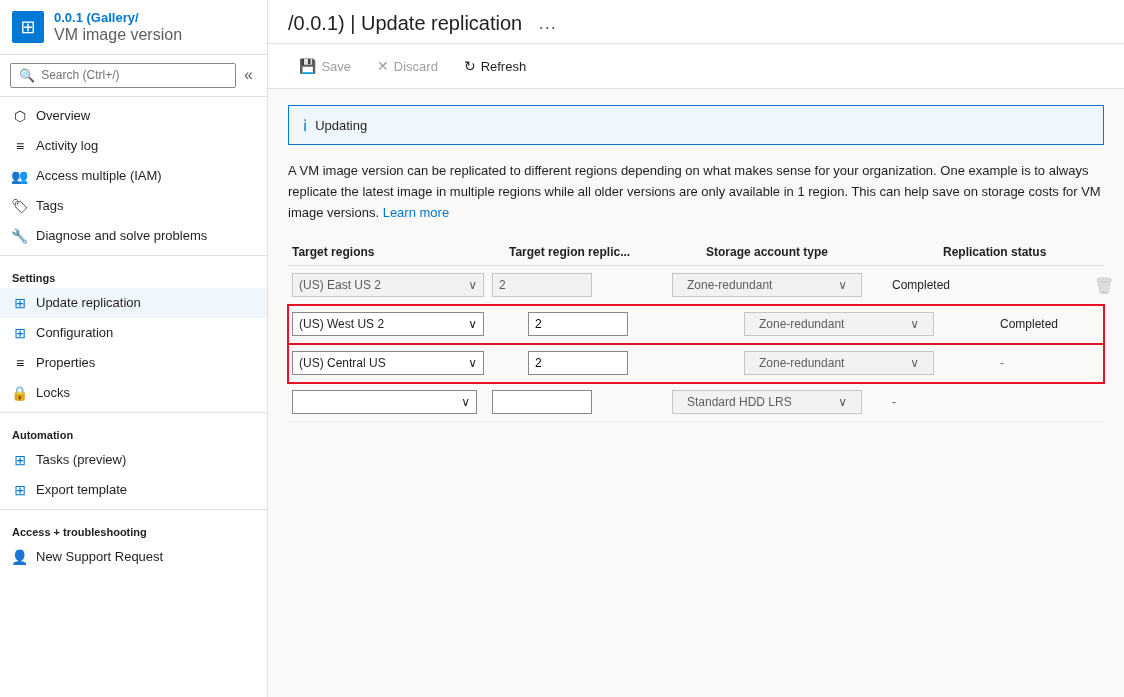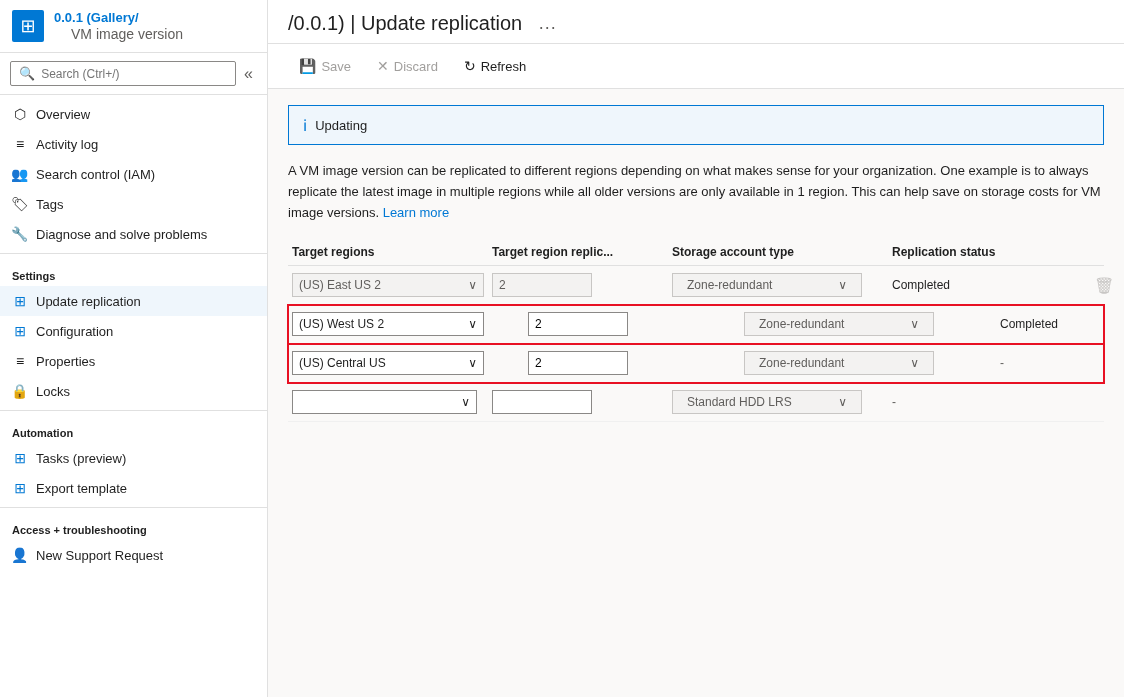--- a/index.html
+++ b/index.html
@@ -30,21 +30,21 @@
       border-radius: 2px;
       display: flex;
       align-items: center;
       justify-content: center;
       font-size: 18px;
       color: white;
       flex-shrink: 0;
     }
     .sidebar-title-block { flex: 1; }
     .sidebar-title { font-size: 13px; font-weight: 600; color: #0078d4; line-height: 1.2; }
-    .sidebar-subtitle { font-size: 14px; color: #605e5c; margin-left: 17px; }
+    .sidebar-subtitle { font-size: 16px; color: #605e5c; }
 
     .search-row {
       display: flex;
       align-items: center;
       padding: 8px 10px;
       gap: 4px;
       border-bottom: 1px solid #e0e0e0;
     }
     .search-box {
       flex: 1;
@@ -170,21 +170,21 @@
       line-height: 1.6;
       margin-bottom: 16px;
       max-width: 820px;
     }
     .description-text a { color: #0078d4; text-decoration: none; }
 
     .table-container { max-width: 900px; }
     .table-header {
       display: grid;
       grid-template-columns: 200px 180px 220px 200px 48px;
-      gap: 0;
+      gap: 17px;
       padding: 6px 0;
       font-size: 12px;
       font-weight: 600;
       color: #1f1f1f;
       border-bottom: 1px solid #e0e0e0;
     }
     .table-header span { padding: 0 4px; }
 
     .table-row {
       display: grid;
@@ -298,21 +298,21 @@
     <div class="nav-item">
       <span class="nav-icon">⬡</span>
       <span>Overview</span>
     </div>
     <div class="nav-item">
       <span class="nav-icon">≡</span>
       <span>Activity log</span>
     </div>
     <div class="nav-item">
       <span class="nav-icon">👥</span>
-      <span>Search control (IAM)</span>
+      <span>Access multiple (IAM)</span>
     </div>
     <div class="nav-item">
       <span class="nav-icon">🏷</span>
       <span>Tags</span>
     </div>
     <div class="nav-item">
       <span class="nav-icon">🔧</span>
       <span>Diagnose and solve problems</span>
     </div>
 

